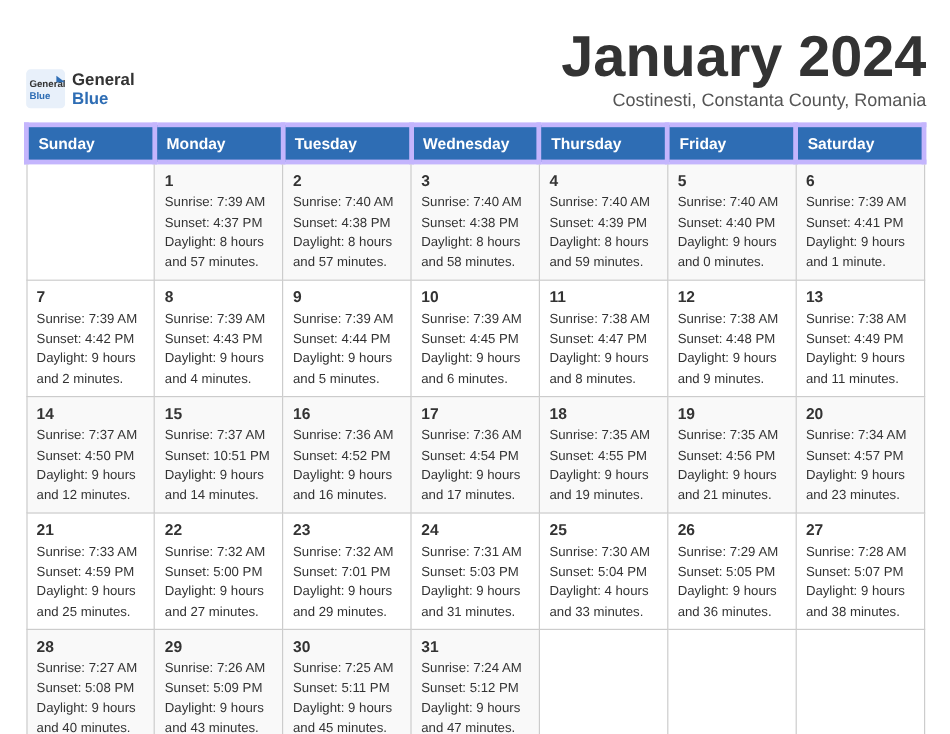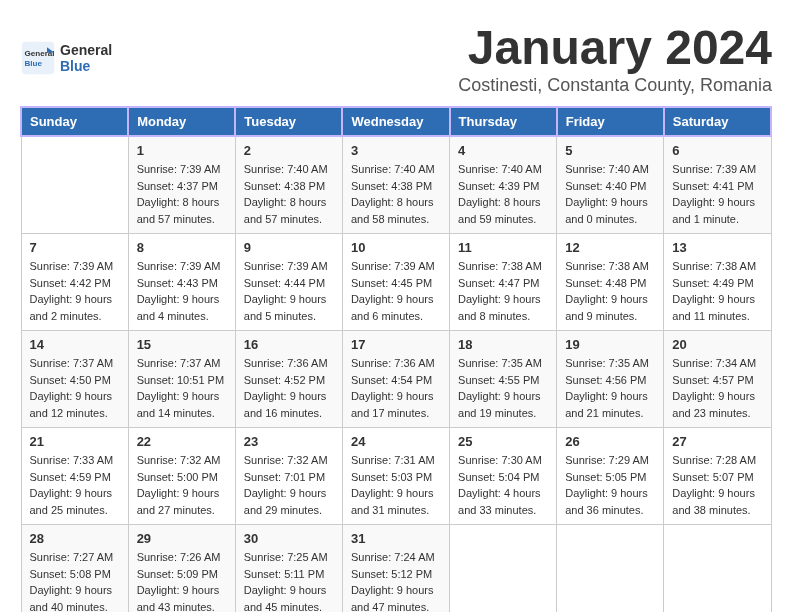--- a/index.html
+++ b/index.html
@@ -6,56 +6,56 @@
     body {
       font-family: Arial, sans-serif;
       background: #fff;
       width: 792px;
       min-height: 612px;
       padding: 20px;
     }
     .header {
       display: flex;
       justify-content: space-between;
-      align-items: center;
+      align-items: flex-end;
       margin-bottom: 10px;
     }
     .logo {
       display: flex;
       align-items: center;
       gap: 4px;
     }
     .logo-icon {
       width: 36px;
       height: 36px;
     }
     .title-block {
       text-align: right;
     }
     .month-title {
       font-size: 48px;
       font-weight: bold;
       color: #333;
     }
     .location {
-      font-size: 18px;
+      font-size: 15px;
       color: #555;
     }
     table {
       width: 100%;
       border-collapse: collapse;
     }
     thead tr th {
       background-color: #2e6db4;
       color: #fff;
       font-size: 13px;
       font-weight: bold;
       padding: 6px 8px;
       text-align: left;
-      border: 2px solid #c4b5fd;
+      border: 4px solid #c4b5fd;
     }
     tbody tr td {
       vertical-align: top;
       padding: 6px 8px;
       border: 1px solid #ccc;
       font-size: 11px;
       color: #333;
       background: #fff;
       width: 14.28%;
       min-height: 70px;

